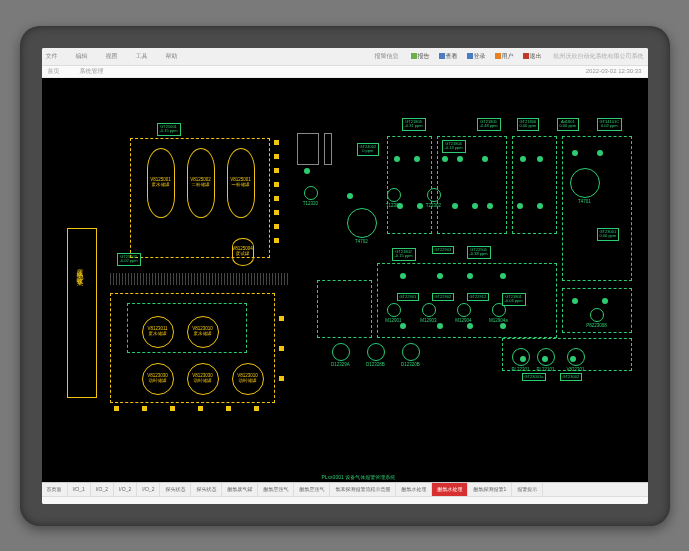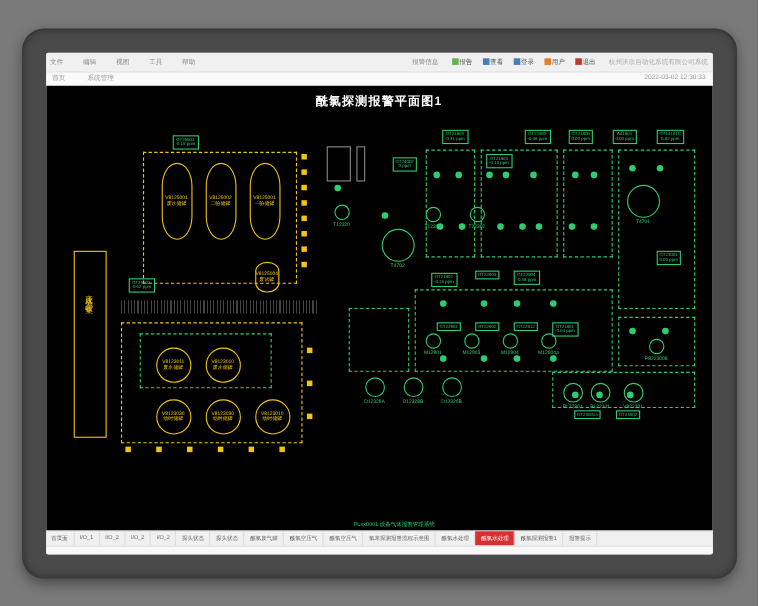--- a/index.html
+++ b/index.html
@@ -81,21 +81,20 @@
 
 <div class="subbar">
   <div class="subbar-left">
     <span>首页</span>
     <span>系统管理</span>
   </div>
   <span>2022-03-02 12:30:33</span>
 </div>
 
 <div class="canvas">
-  <div class="title">酰氯探测报警平面图1</div>
 
   <div class="solid-y" style="left:25px;top:150px;width:30px;height:170px"></div>
   <div class="vlabel" style="left:33px;top:185px">废水池（收集）</div>
 
   <div class="dash-y" style="left:88px;top:60px;width:140px;height:120px"></div>
   <div class="dash-y" style="left:68px;top:215px;width:165px;height:110px"></div>
   <div class="dash" style="left:85px;top:225px;width:120px;height:50px;border-color:#2ecc71"></div>
 
   <div class="hatch" style="position:absolute;left:68px;top:195px;width:180px;height:12px"></div>
 

